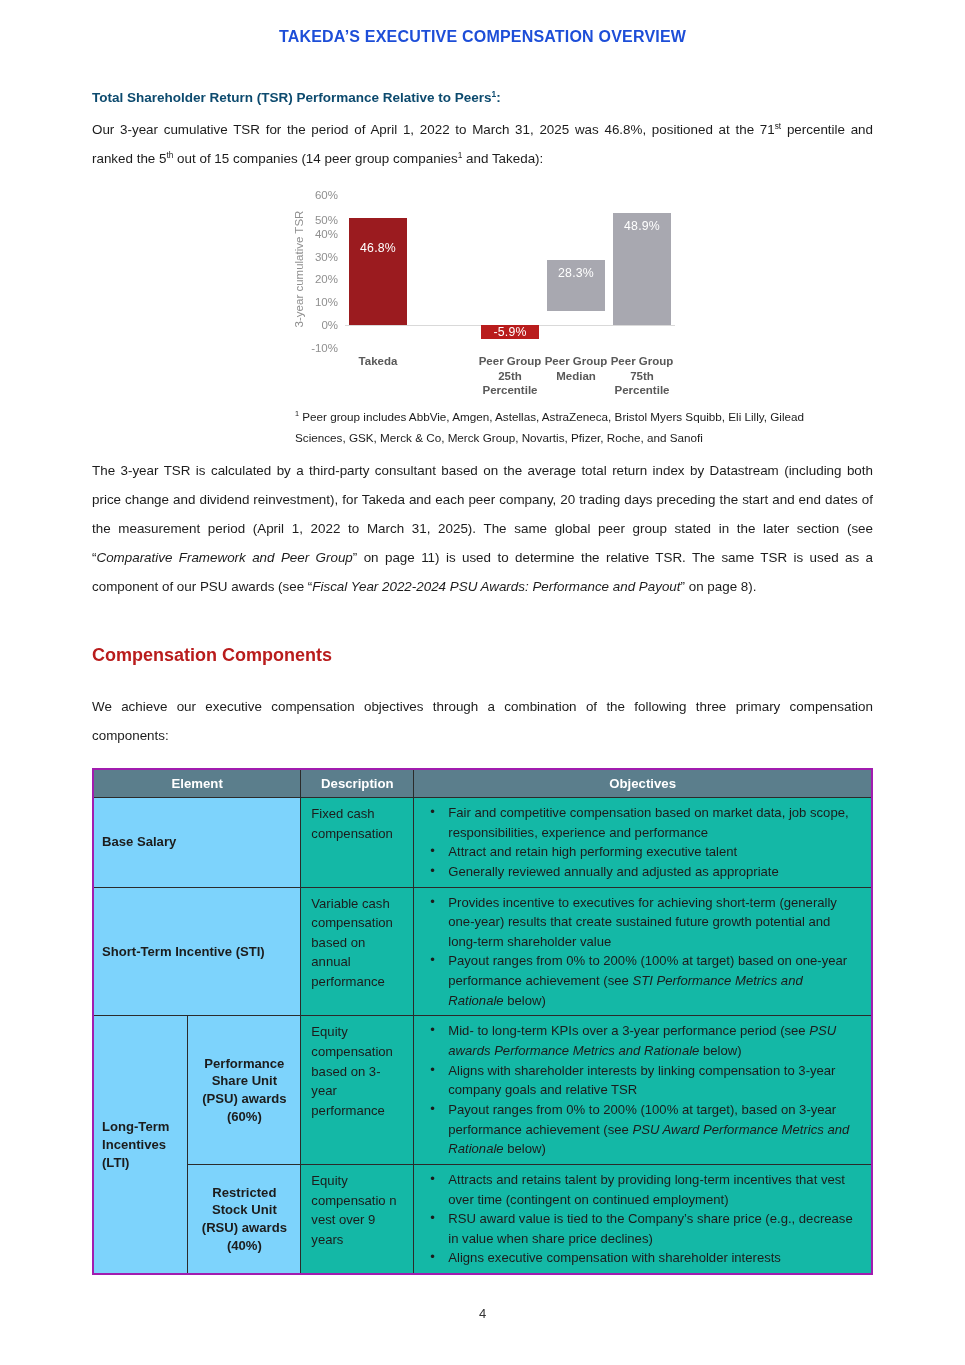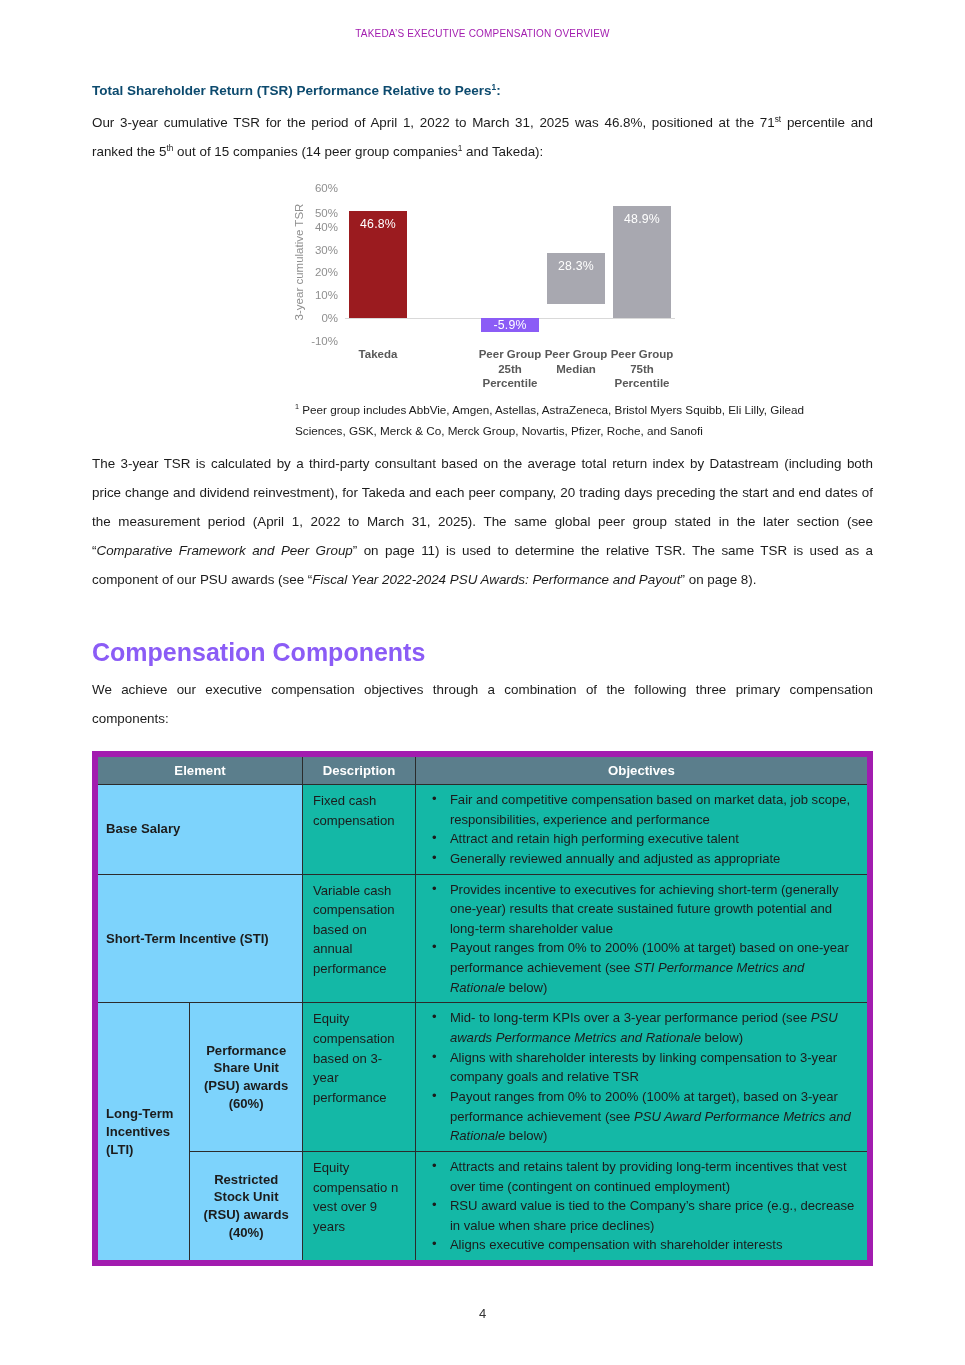--- a/index.html
+++ b/index.html
@@ -8,22 +8,22 @@
     width: 965px; height: 1365px; position: relative;
     font-family: "Liberation Sans", sans-serif;
     color: #1c1c1c;
     padding: 28px 92px 0 92px;
     overflow: hidden;
   }
   sup { font-size: 62%; vertical-align: super; line-height: 0; }
   i { font-style: italic; }
 
   .doc-title {
-    text-align: center; font-size: 10px; font-weight: 400;
-    letter-spacing: .2px; color: #a21caf;
+    text-align: center; font-size: 16px; font-weight: 700;
+    letter-spacing: .2px; color: #1d4ed8;
   }
   .tsr-heading {
     margin-top: 44px; font-size: 13.5px; font-weight: 700; color:#0c4a6e;
   }
   .para {
     font-size: 13.4px; line-height: 29px; text-align: justify; color:#1c1c1c;
   }
   .para-intro { margin-top: 10px; }
   .para-calc { margin-top: 8px; }
 
@@ -52,28 +52,28 @@
     position: absolute; width: 84px; text-align: center;
     font-weight: 700; color: #595959; font-size: 11.5px; line-height: 14.5px;
   }
 
   .chart-footnote {
     margin-top: 2px; margin-left: 203px; width: 560px;
     font-size: 11.7px; line-height: 20.5px; color: #1c1c1c;
   }
 
   .comp-heading {
-    margin-top: 44px; font-size: 25px; font-weight: 700; color: #8b5cf6;
-  }
-  .para-components { margin-top: 8px; }
+    margin-top: 44px; font-size: 18px; font-weight: 700; color: #b91c1c;
+  }
+  .para-components { margin-top: 26px; }
 
   
   table.comp-table {
     margin-top: 18px; width: 781px; border-collapse: collapse;
-    font-size: 13.1px; border: 6px solid #a21caf;
+    font-size: 13.1px; border: 2px solid #a21caf;
   }
   .comp-table th, .comp-table td { border: 1px solid #2b2b2b; }
   .comp-table th {
     background: #5b7e8c; color: #ffffff; font-weight: 700;
     padding: 6px 4px; text-align: center; font-size: 13.2px;
   }
   .comp-table td { vertical-align: top; background: #14b8a6; }
   .comp-table td.el {
     background: #7dd3fc; font-weight: 700; vertical-align: middle;
     padding: 6px 8px; line-height: 1.35;
@@ -105,26 +105,26 @@
 <div class="tick" style="top: 7px;">60%</div>
     <div class="tick" style="top: 32px;">50%</div>
     <div class="tick" style="top: 45.7143px;">40%</div>
     <div class="tick" style="top: 68.5714px;">30%</div>
     <div class="tick" style="top: 91.4286px;">20%</div>
     <div class="tick" style="top: 114.286px;">10%</div>
     <div class="tick" style="top: 137.143px;">0%</div>
     <div class="tick" style="top: 160px;">-10%</div>
     <div class="zero-line" style="left: 55px; width: 330px; top: 144.143px;"></div>
     <div class="bar" style="left: 59px; width: 58px; top: 37.1714px; height: 106.971px; background: rgb(155, 27, 31);">
-      <div class="bar-label" style="top: 6px; color: rgb(255, 255, 255);">46.8%</div>
+      <div class="bar-label" style="top: 23px; color: rgb(255, 255, 255);">46.8%</div>
     </div>
     <div class="cat" style="left: 46px; top: 173px;">
       <div>Takeda</div>
     </div>
-    <div class="bar" style="left: 191px; width: 58px; top: 144.143px; height: 13.4857px; background: #8b5cf6;">
+    <div class="bar" style="left: 191px; width: 58px; top: 144.143px; height: 13.4857px; background: #b91c1c;">
       <div class="bar-label" style="top: 0.242857px; color: rgb(255, 255, 255);">-5.9%</div>
     </div>
     <div class="cat" style="left: 178px; top: 173px;">
       <div>Peer Group</div>
       <div>25th</div>
       <div>Percentile</div>
     </div>
     <div class="bar" style="left: 257px; width: 58px; top: 79.4571px; height: 51px; background: rgb(168, 168, 176);">
       <div class="bar-label" style="top: 6px; color: rgb(255, 255, 255);">28.3%</div>
     </div>

